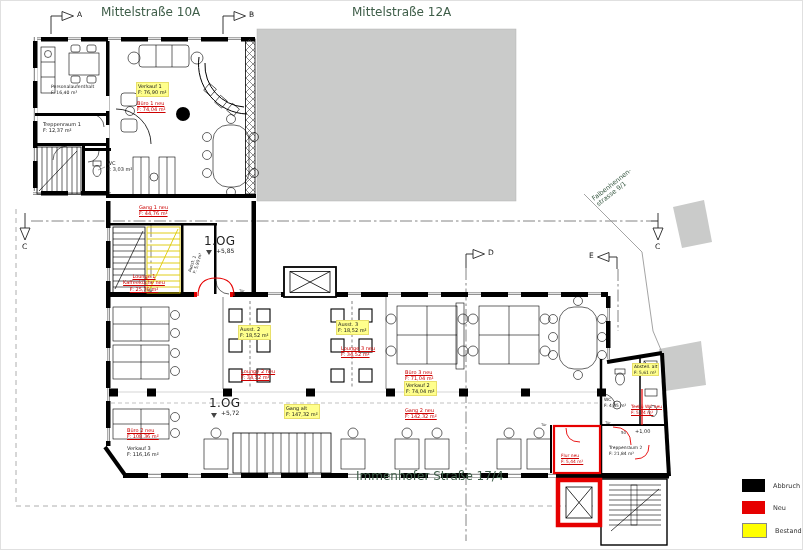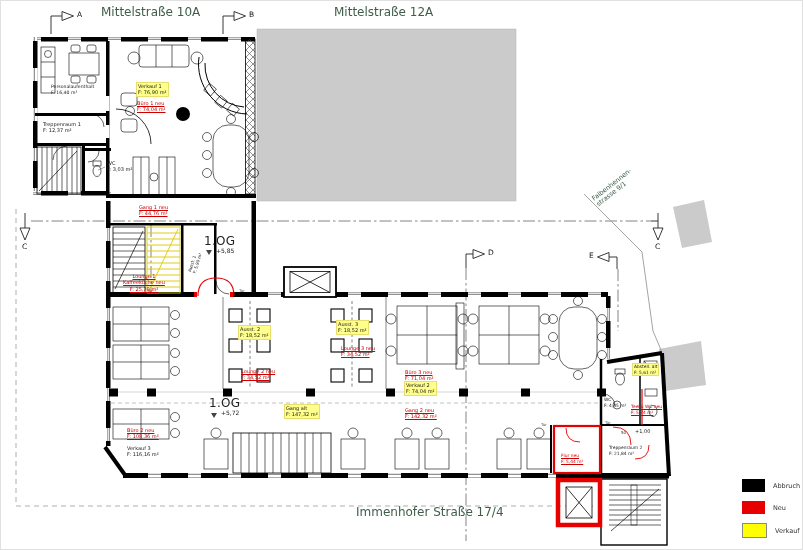--- a/index.html
+++ b/index.html
@@ -312,22 +312,22 @@
     <path d="M648,444 Q648,458 634,458" stroke-width="0.9"></path>
     <line x1="641" y1="388" x2="641" y2="424" stroke-width="1.2"></line>
   </g>
 
   <g stroke="#555" stroke-width="0.5">
     <line x1="104" y1="166" x2="97" y2="169"></line>
   </g>
 </svg>
 
 <div class="street" style="left:100px;top:4px;">Mittelstraße 10A</div>
-<div class="street" style="left:333px;top:4px;">Mittelstraße 12A</div>
-<div class="street" style="left:355px;top:504px;">Immenhofer Straße 17/4</div>
+<div class="street" style="left:351px;top:4px;">Mittelstraße 12A</div>
+<div class="street" style="left:355px;top:468px;">Immenhofer Straße 17/4</div>
 <div class="street diag" style="left:590px;top:196px;font-size:6.5px;">
   <span style="display:block;">Falbenhennen-</span>
   <span style="display:block;">strasse 9/1</span>
 </div>
 
 <div class="marker" style="left:76px;top:9px;">A</div>
 <div class="marker" style="left:248px;top:9px;">B</div>
 <div class="marker" style="left:21px;top:241px;">C</div>
 <div class="marker" style="left:654px;top:241px;">C</div>
 <div class="marker" style="left:487px;top:247px;">D</div>
@@ -444,17 +444,17 @@
   <div class="leg-row">
     <div class="leg-sw sw-bestand"></div>
     <span class="leg-lb">Abbruch</span>
   </div>
   <div class="leg-row">
     <div class="leg-sw sw-neu"></div>
     <span class="leg-lb">Neu</span>
   </div>
   <div class="leg-row">
     <div class="leg-sw sw-abbruch"></div>
-    <span class="leg-lb">Verkauf</span>
+    <span class="leg-lb">Bestand</span>
   </div>
 </div>
 
 </div>
 
 </body></html>

